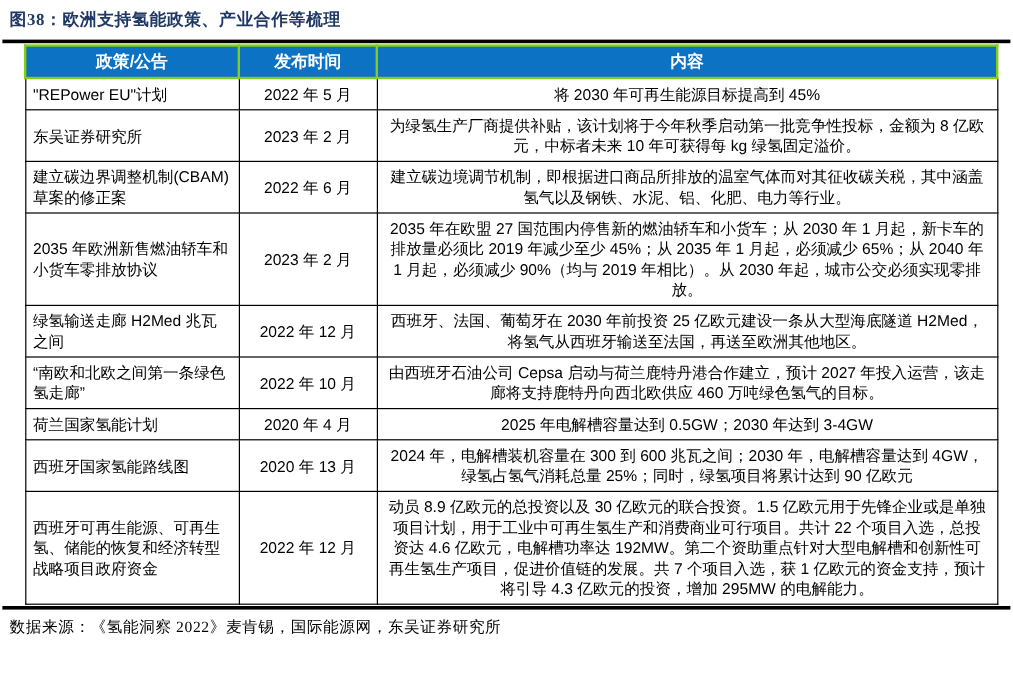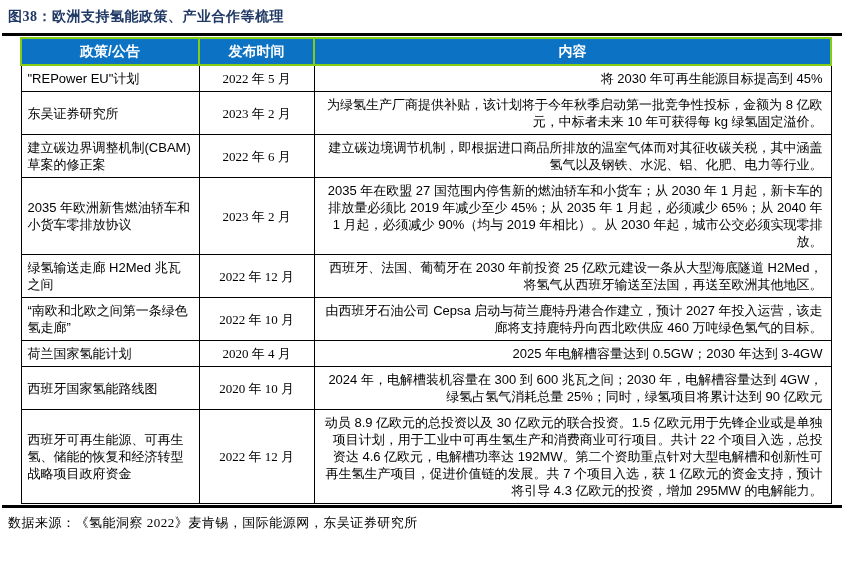--- a/index.html
+++ b/index.html
@@ -39,22 +39,22 @@
     border:2px solid #84cc16;
     text-align:center;
   }
   td{
     border:1px solid #000;
     padding:4px 6px;
     vertical-align:middle;
     word-break:break-word;
   }
   td.policy-cell{text-align:left;}
-  td.date-cell{text-align:center;white-space:nowrap;font-family:Liberation Serif, serif;}
-  td.content-cell{text-align:right;padding:4px 8px;}
+  td.date-cell{text-align:center;white-space:nowrap;}
+  td.content-cell{text-align:center;padding:4px 8px;}
   .footer{
     font-family:"Liberation Serif","DejaVu Serif",serif;
     font-size:13px;
     margin:6px 0 13px 8px;
     color:#000;
     letter-spacing:0.5px;
   }
 </style>
 </head>
 <body>
@@ -108,21 +108,21 @@
           <td class="date-cell">2022 年 10 月</td>
           <td class="content-cell">由西班牙石油公司 Cepsa 启动与荷兰鹿特丹港合作建立，预计 2027 年投入运营，该走廊将支持鹿特丹向西北欧供应 460 万吨绿色氢气的目标。</td>
         </tr>
         <tr>
           <td class="policy-cell">荷兰国家氢能计划</td>
           <td class="date-cell">2020 年 4 月</td>
           <td class="content-cell">2025 年电解槽容量达到 0.5GW；2030 年达到 3-4GW</td>
         </tr>
         <tr>
           <td class="policy-cell">西班牙国家氢能路线图</td>
-          <td class="date-cell">2020 年 10 月</td>
+          <td class="date-cell">2020 年 13 月</td>
           <td class="content-cell">2024 年，电解槽装机容量在 300 到 600 兆瓦之间；2030 年，电解槽容量达到 4GW，绿氢占氢气消耗总量 25%；同时，绿氢项目将累计达到 90 亿欧元</td>
         </tr>
         <tr>
           <td class="policy-cell">西班牙可再生能源、可再生氢、储能的恢复和经济转型战略项目政府资金</td>
           <td class="date-cell">2022 年 12 月</td>
           <td class="content-cell">动员 8.9 亿欧元的总投资以及 30 亿欧元的联合投资。1.5 亿欧元用于先锋企业或是单独项目计划，用于工业中可再生氢生产和消费商业可行项目。共计 22 个项目入选，总投资达 4.6 亿欧元，电解槽功率达 192MW。第二个资助重点针对大型电解槽和创新性可再生氢生产项目，促进价值链的发展。共 7 个项目入选，获 1 亿欧元的资金支持，预计将引导 4.3 亿欧元的投资，增加 295MW 的电解能力。</td>
         </tr>
       </tbody>
   </table>
 

